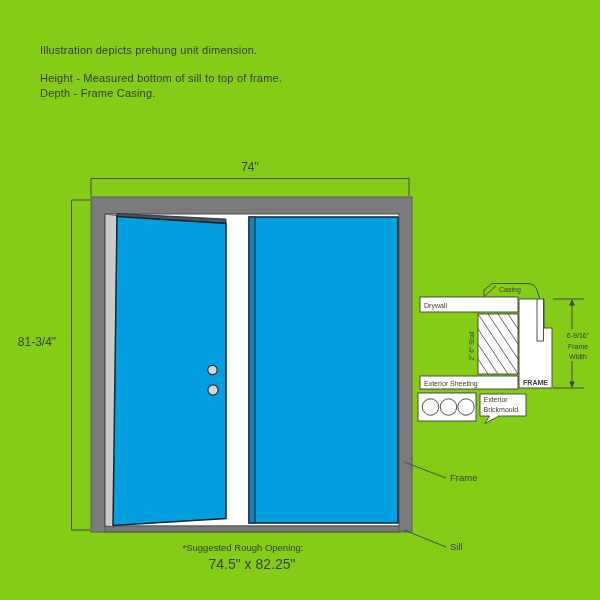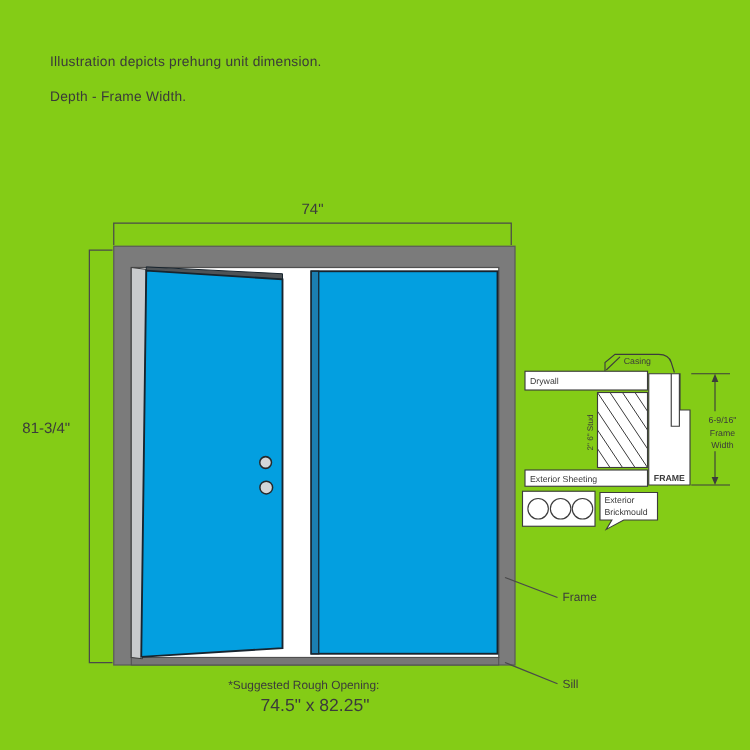--- a/index.html
+++ b/index.html
@@ -18,21 +18,22 @@
   .bold{font-weight:bold;}
 </style>
 </head>
 <body>
 
 <div id="page">
 
   <div class="intro">
     <div>Illustration depicts prehung unit dimension.</div>
     <div class="gap"></div>
-    <div>Depth - Frame Width.</div>
+    <div>Height - Measured bottom of sill to top of frame.</div>
+    <div>Depth - Frame Casing.</div>
   </div>
 
   <svg width="600" height="600" viewBox="0 0 600 600">
 
     <g stroke="#4A4A4A" stroke-width="1" fill="none">
       <path d="M91,196 V178.5 H409 V196"></path>
     </g>
     <text x="250" y="171" class="dim" text-anchor="middle">74"</text>
 
     <g stroke="#4A4A4A" stroke-width="1" fill="none">

